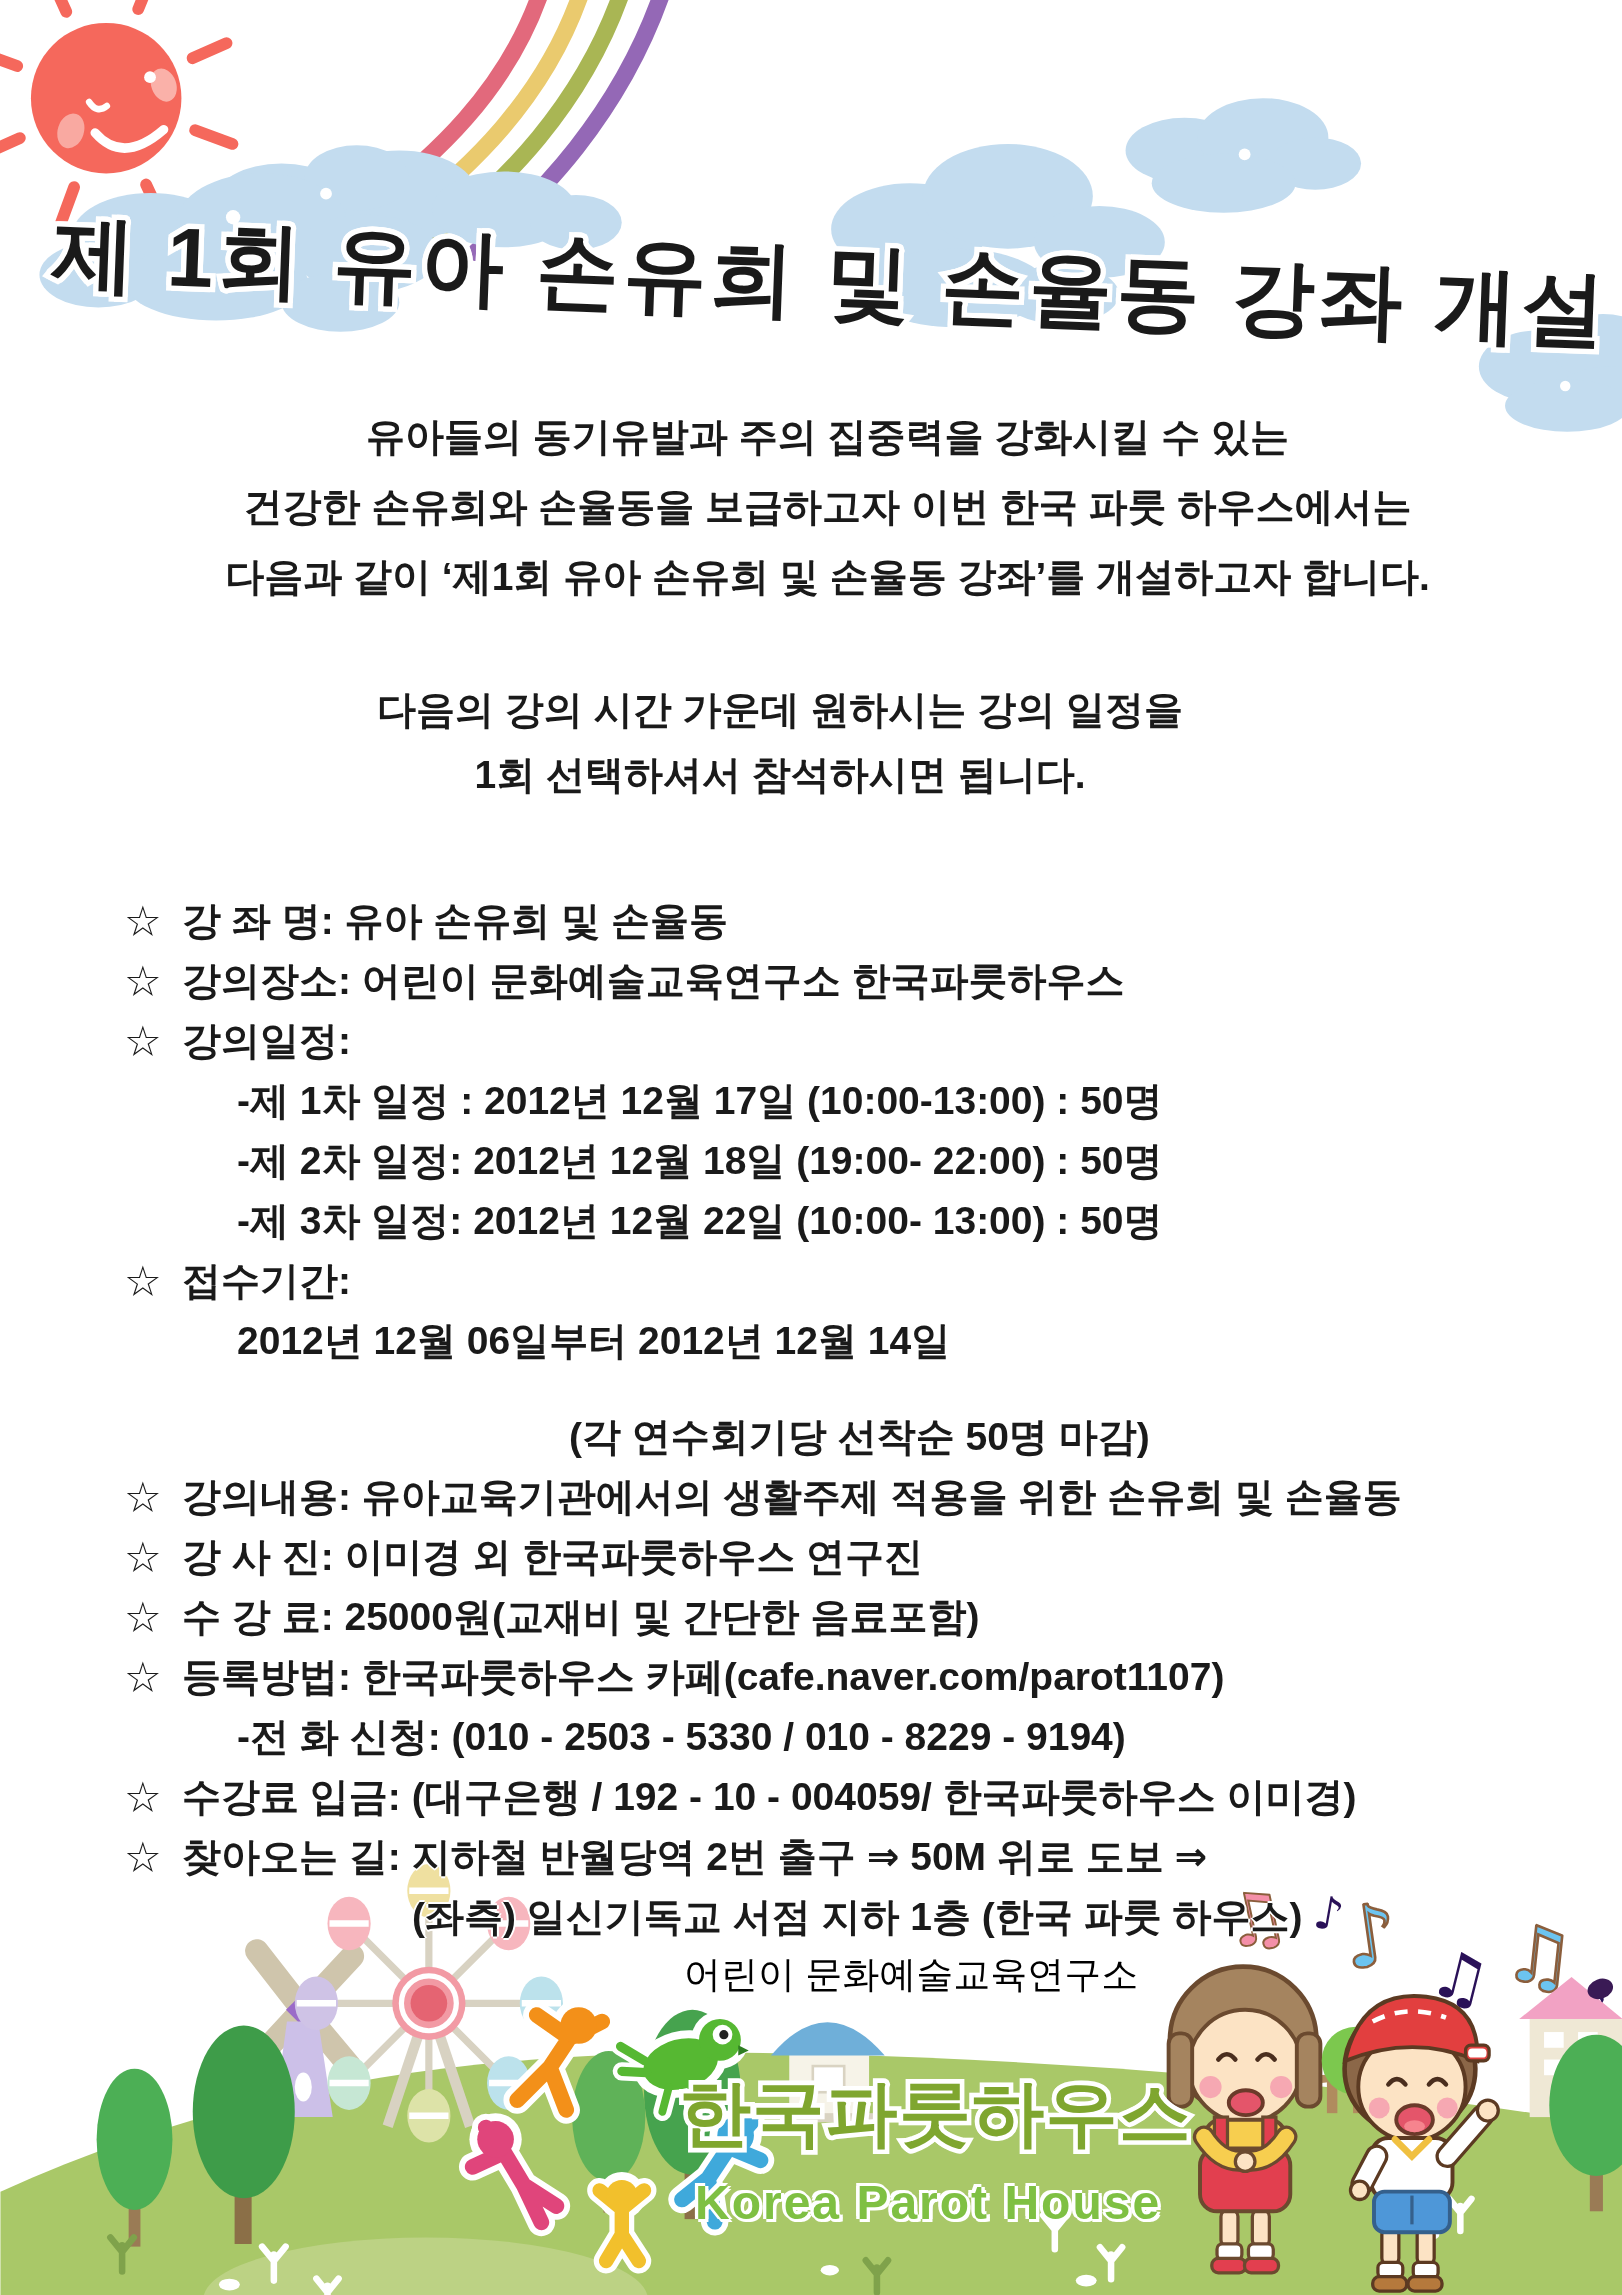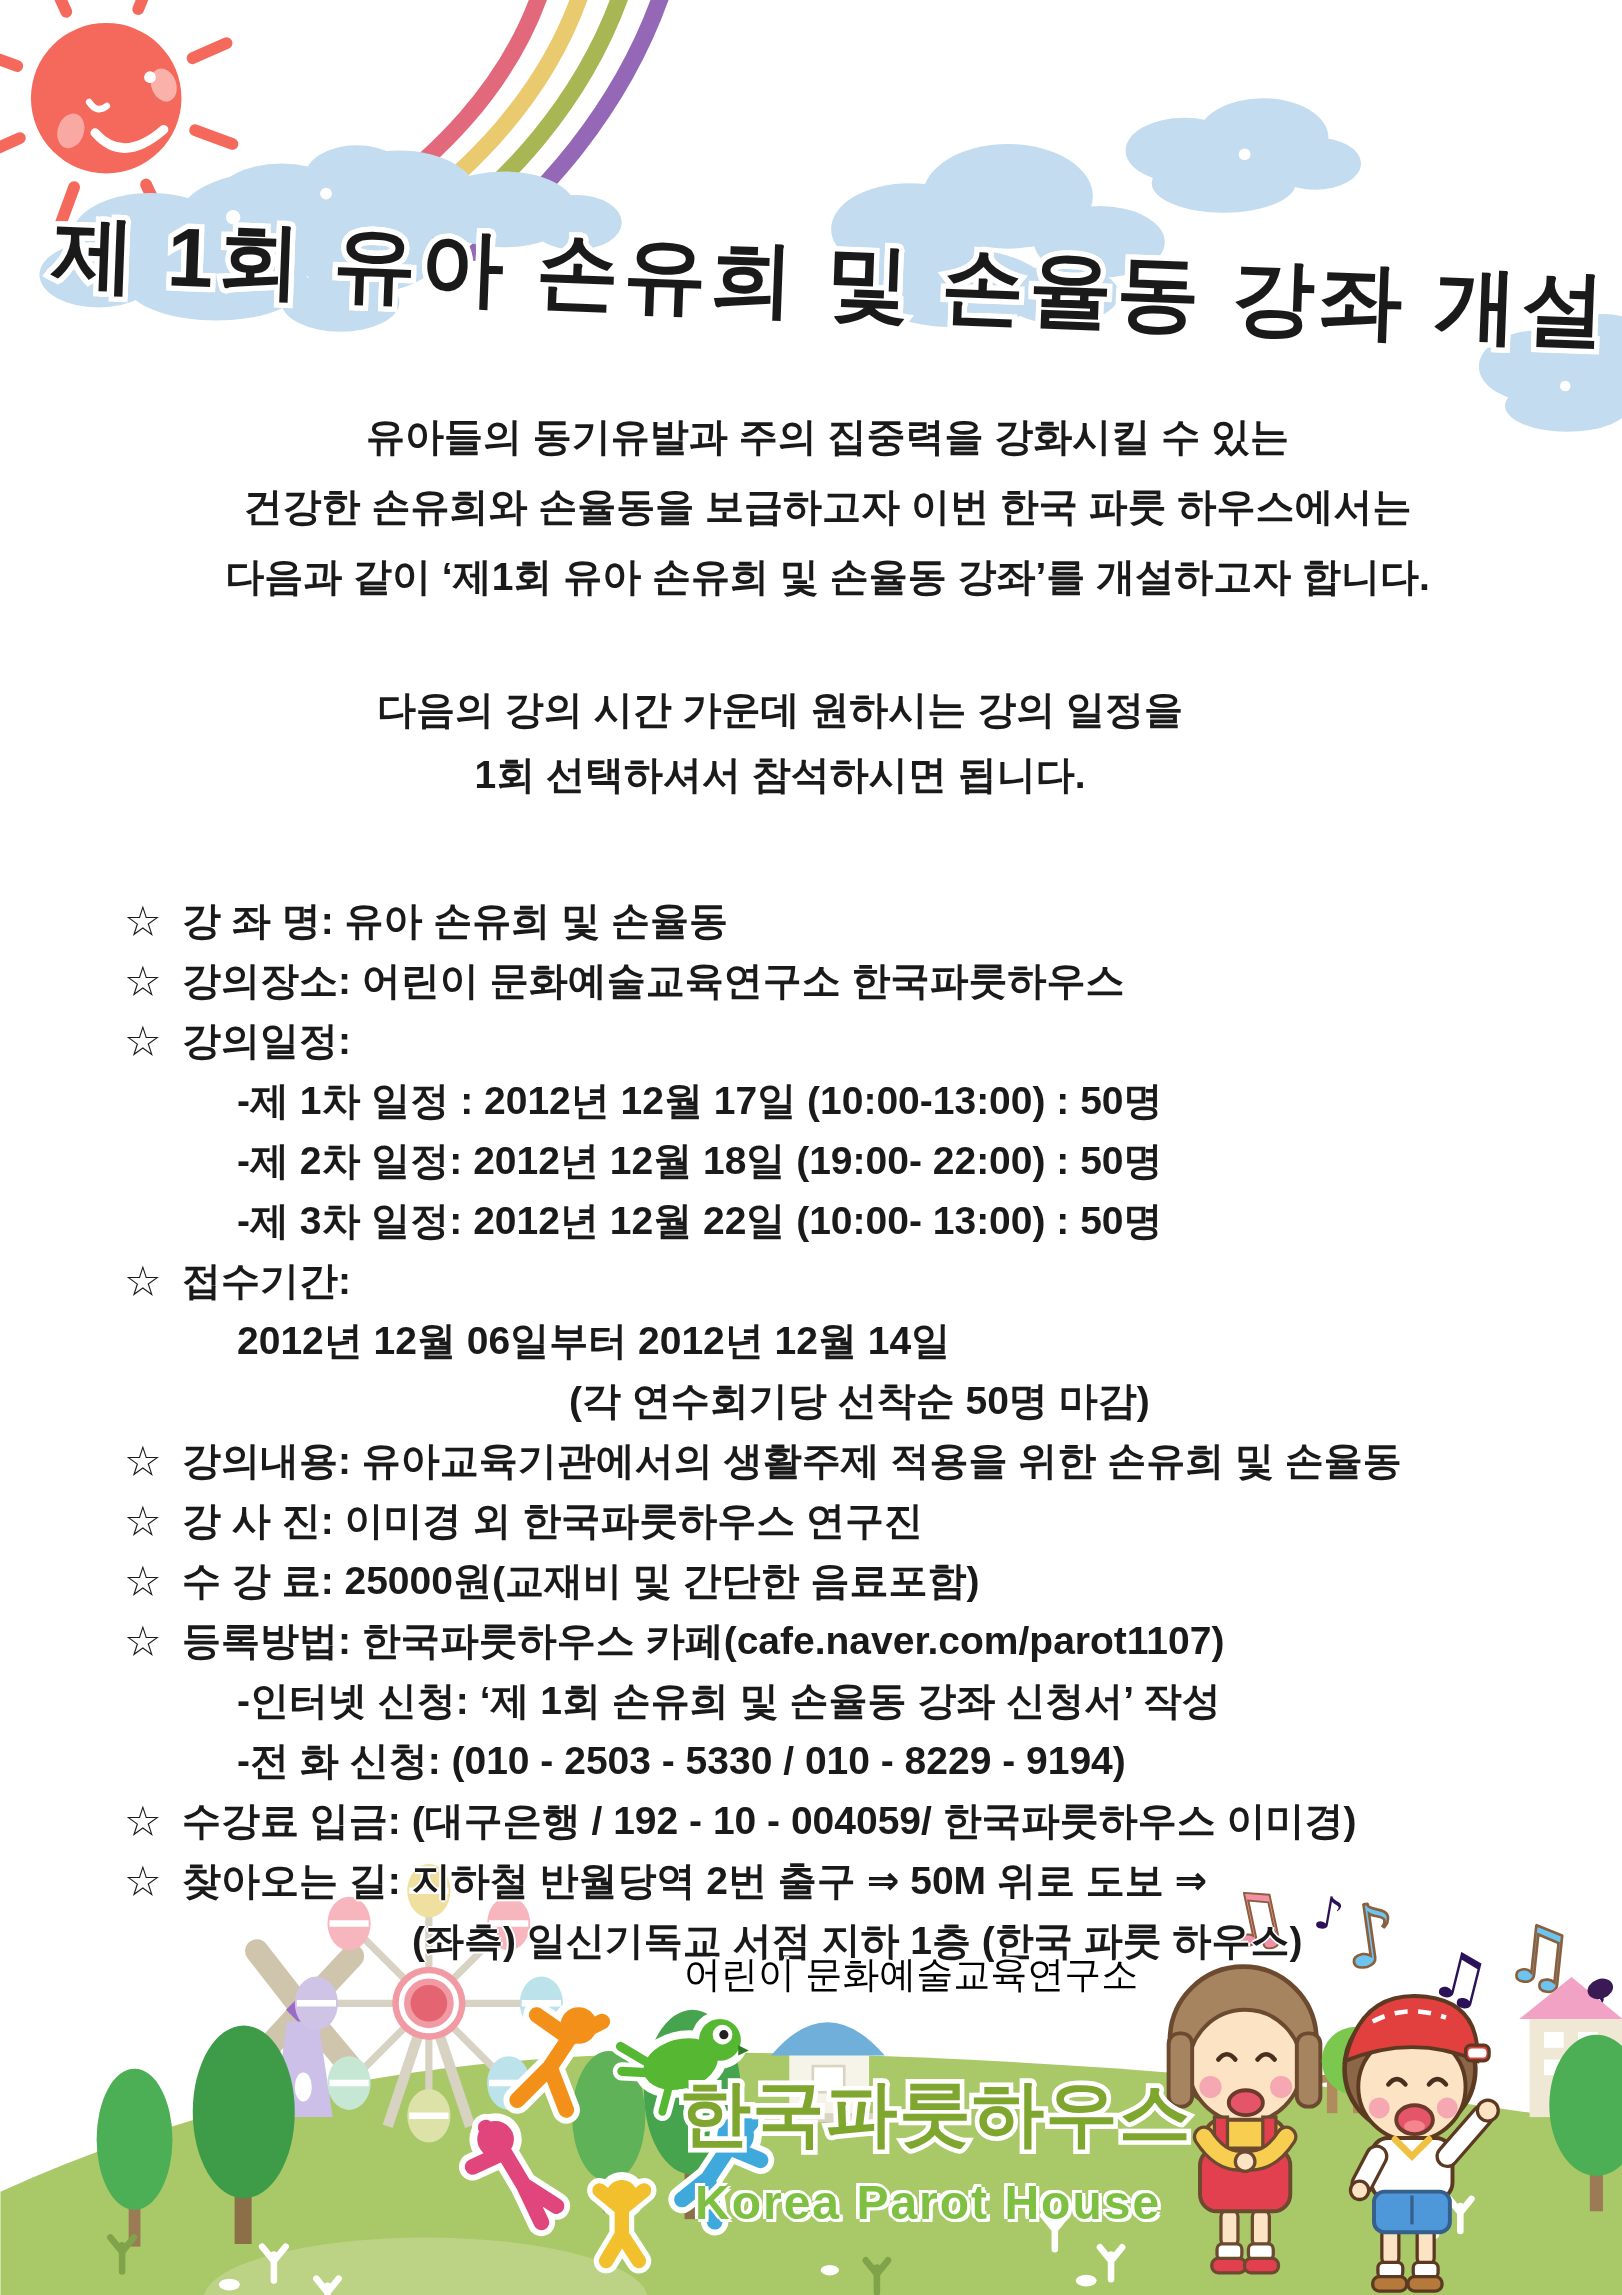--- a/index.html
+++ b/index.html
@@ -32,21 +32,21 @@
   .guide{position:absolute;top:677px;left:0;width:1560px;text-align:center;z-index:3;
     font-size:39px;font-weight:700;line-height:65px;}
 
   
   .details{position:absolute;top:891px;left:124px;width:1459px;z-index:3;}
   .row{height:60px;display:flex;align-items:center;font-size:39px;font-weight:700;
     white-space:nowrap;
     text-shadow:2px 0 0 #fff,-2px 0 0 #fff,0 2px 0 #fff,0 -2px 0 #fff;}
   .row .star{width:58px;font-size:42px;flex:0 0 auto;}
   .row.ind-dash{padding-left:113px;}
-  .row.ind-paren{padding-left:445px;}
+  .row.ind-paren{padding-left:445px;margin-top:36px;}
   .row.ind-paren2{padding-left:288px;}
 
   
   .logo-org{position:absolute;left:684px;top:1950px;z-index:3;font-size:37px;font-weight:400;
     color:#000000;white-space:nowrap;
     text-shadow:2.6px 0 0 #fff,-2.6px 0 0 #fff,0 2.6px 0 #fff,0 -2.6px 0 #fff,2.6px 2.6px 0 #fff,-2.6px -2.6px 0 #fff;}
   .logo-name-wrap{position:absolute;left:679px;top:2066px;z-index:3;height:98px;width:589px;}
   .logo-name-layer{position:absolute;inset:0;font-size:72px;font-weight:700;letter-spacing:1.3px;white-space:nowrap;}
   .logo-name-layer.outline{color:#fff;-webkit-text-stroke:9.2px #fff;
     text-shadow:0 0 5.2px #fff,3.3px 3.3px 0 #fff,-3.3px 3.3px 0 #fff,3.3px -3.3px 0 #fff,-3.3px -3.3px 0 #fff;}
@@ -177,23 +177,20 @@
         <span class="star">☆</span>
         <span class="txt">강 사 진: 이미경 외 한국파룻하우스 연구진</span>
       </div>
     <div class="row">
         <span class="star">☆</span>
         <span class="txt">수 강 료: 25000원(교재비 및 간단한 음료포함)</span>
       </div>
     <div class="row">
         <span class="star">☆</span>
         <span class="txt">등록방법: 한국파룻하우스 카페(cafe.naver.com/parot1107)</span>
-      </div>
-    <div class="row ind-dash">
-        <span class="txt">-인터넷 신청: ‘제 1회 손유희 및 손율동 강좌 신청서’ 작성</span>
       </div>
     <div class="row ind-dash">
         <span class="txt">-전 화  신청: (010 - 2503 - 5330 / 010 - 8229 - 9194)</span>
       </div>
     <div class="row">
         <span class="star">☆</span>
         <span class="txt">수강료 입금: (대구은행 / 192 - 10 - 004059/ 한국파룻하우스 이미경)</span>
       </div>
     <div class="row">
         <span class="star">☆</span>

